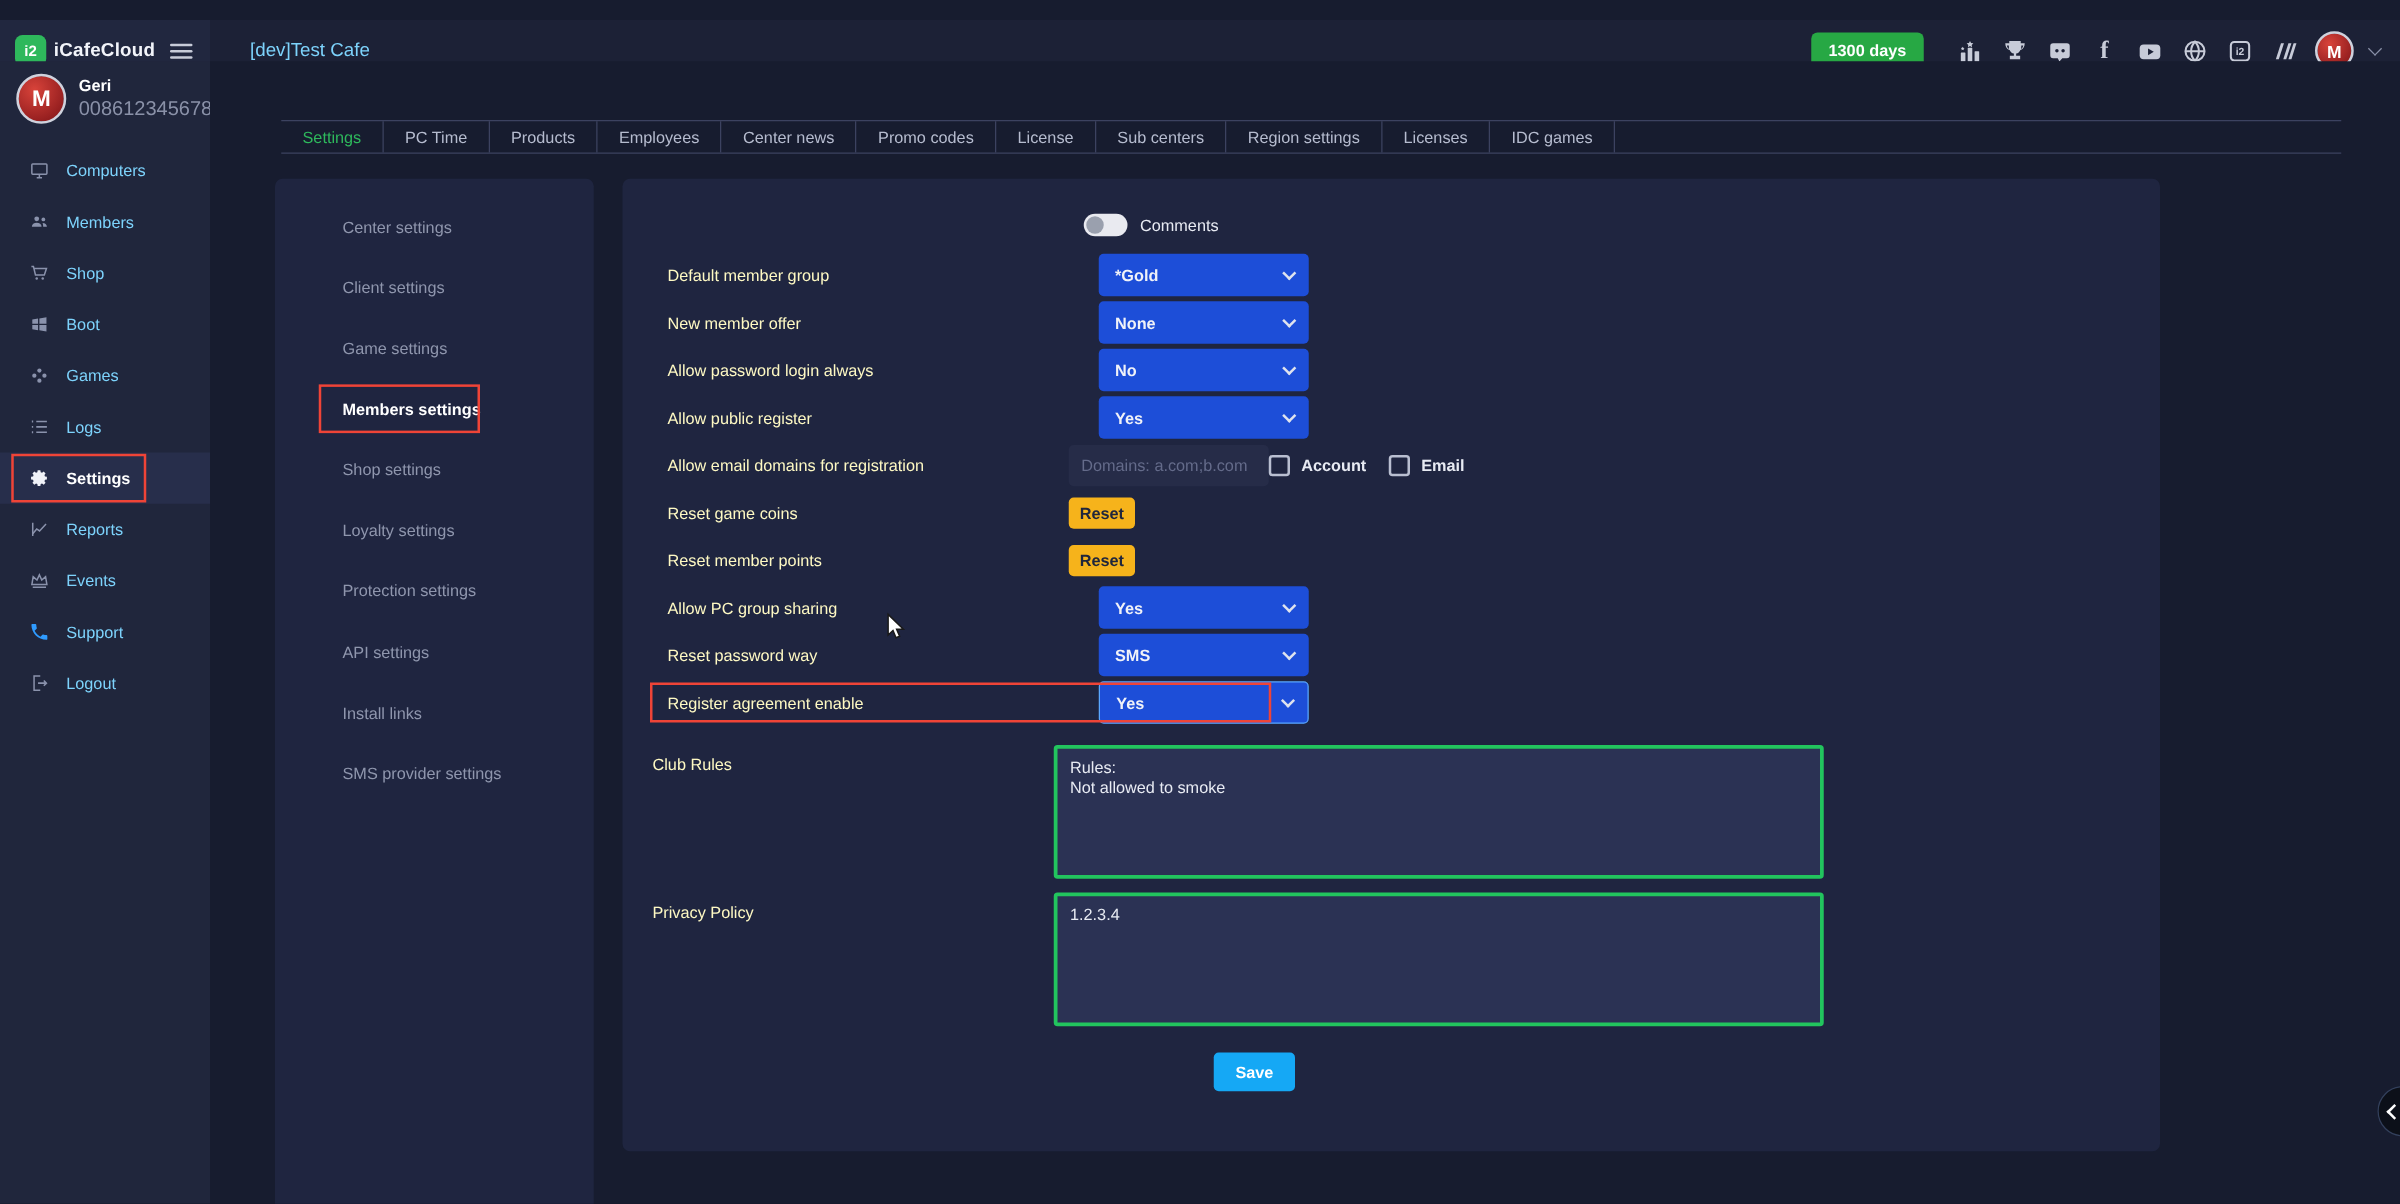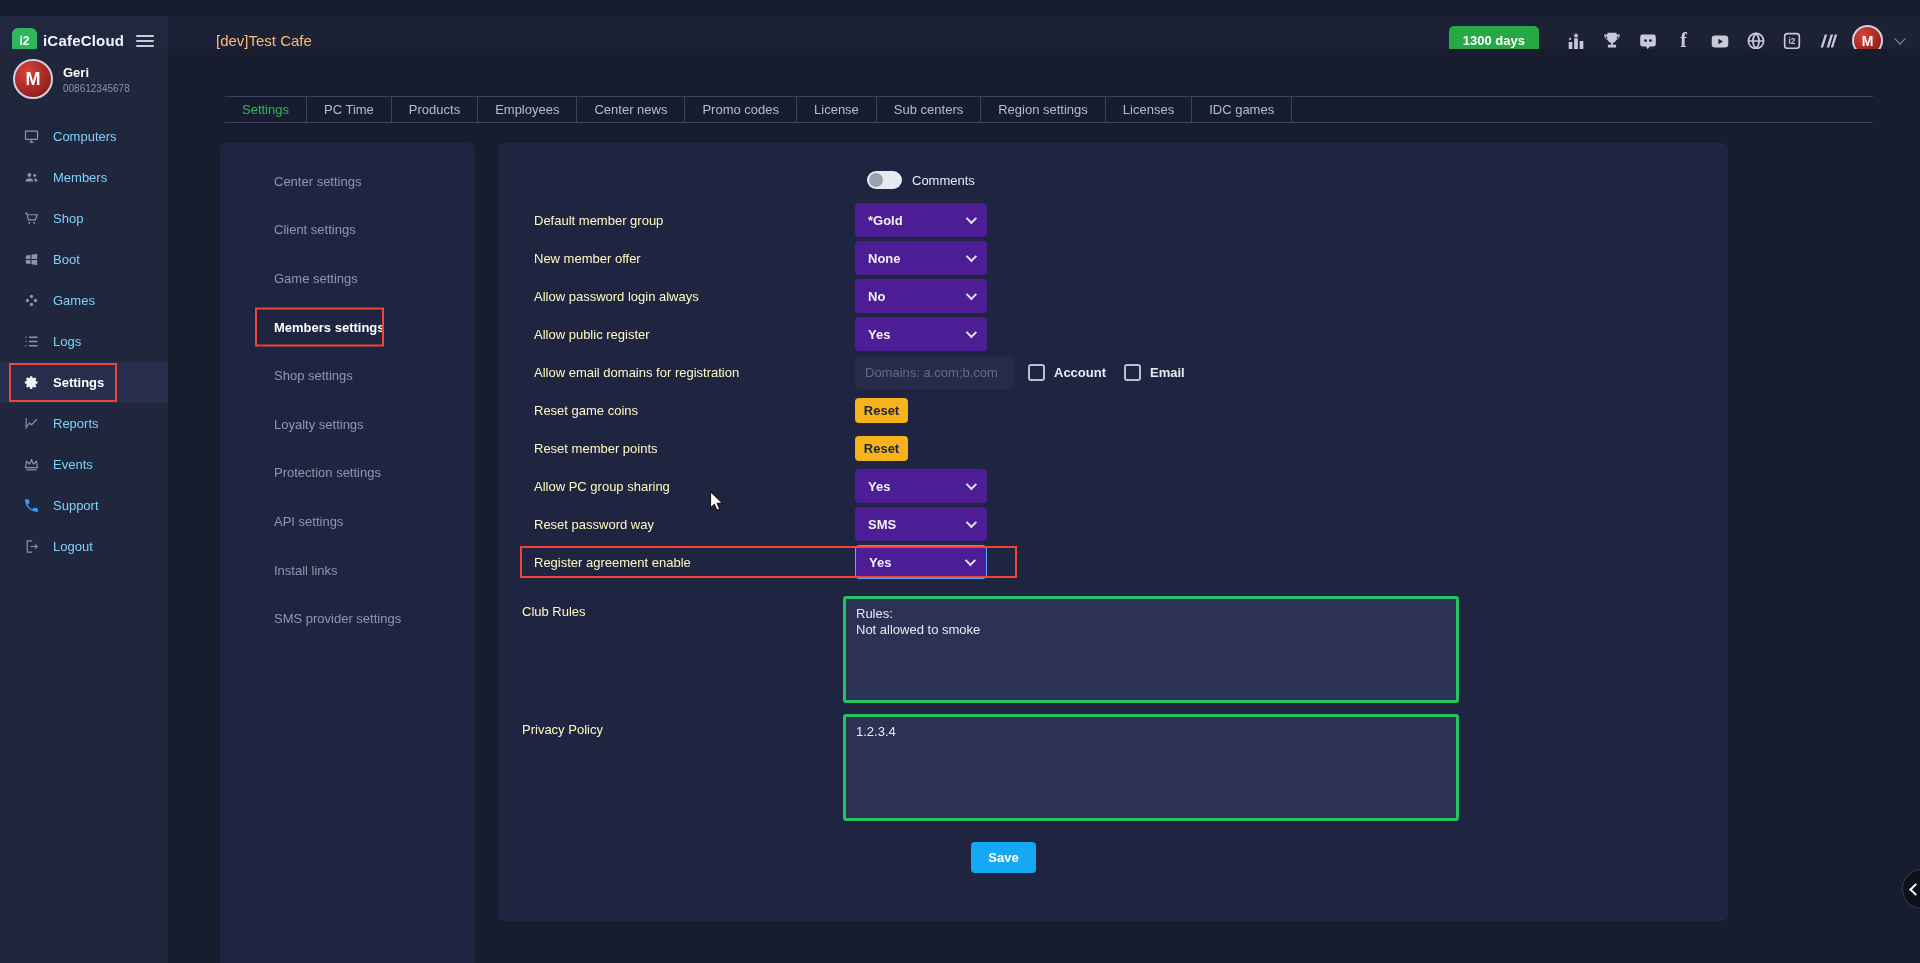--- a/index.html
+++ b/index.html
@@ -10,35 +10,35 @@
     color: #dfe3ee; font-size: 13px;
   }
   
   .topbar { position:absolute; top:16px; left:0; width:100%; height:49px; background:#1c2136; display:flex; align-items:center; }
   .topbar-left { width:168px; height:100%; background:#21273f; display:flex; align-items:center; justify-content:space-between; padding:0 14px 0 12px; flex:none; }
   .brand { display:flex; align-items:center; gap:6px; }
   .logo-mark { width:25px; height:25px; border-radius:6px; background:#2eb85c; color:#fff; font-weight:bold; font-size:12px; display:flex; align-items:center; justify-content:center; }
   .brand-text { color:#f2f4fa; font-weight:bold; font-size:15px; letter-spacing:.2px; }
   .hamburger { width:18px; display:flex; flex-direction:column; gap:3px; cursor:pointer; }
   .hamburger i { display:block; height:2px; background:#c7cbd8; border-radius:1px; }
-  .topbar-title { margin-left:48px; color:#fdba74; font-size:15px; }
+  .topbar-title { margin-left:32px; color:#7dd3fc; font-size:15px; }
   .topbar-right { margin-left:auto; display:flex; align-items:center; gap:13px; padding-right:16px; }
   .days-badge { background:#27a844; color:#fff; font-weight:bold; font-size:13px; padding:7px 14px; border-radius:5px; margin-right:12px; cursor:pointer; }
   .tb-icon { width:23px; height:23px; color:#c7cbd8; display:flex; align-items:center; justify-content:center; cursor:pointer; }
   .tb-icon svg { width:22px; height:22px; }
   .fb-letter { font-size:20px; font-weight:bold; color:#c7cbd8; font-family:"Liberation Serif", serif; }
   .avatar { width:31px; height:31px; border-radius:50%; background:radial-gradient(circle at 35% 30%, #d8433a, #7e1216); border:2px solid #cfd2dd; color:#fff; font-weight:bold; font-size:14px; display:flex; align-items:center; justify-content:center; cursor:pointer; }
   .caret-down { width:8px; height:8px; border-right:1.5px solid #8a90a8; border-bottom:1.5px solid #8a90a8; transform:rotate(45deg); margin-top:-4px; cursor:pointer; }
 
   
   .sidebar { position:absolute; top:49px; left:0; width:168px; bottom:0; background:#20263c; }
   .user { display:flex; align-items:center; gap:10px; padding:10px 12px 8px 13px; }
   .user-avatar { width:40px; height:40px; border-radius:50%; background:radial-gradient(circle at 35% 30%, #d8433a, #7e1216); border:2px solid #cfd2dd; color:#fff; font-weight:bold; font-size:18px; display:flex; align-items:center; justify-content:center; flex:none; }
   .user-name { color:#fff; font-weight:bold; font-size:13px; }
-  .user-id { color:#8a91a8; font-size:10px; margin-top:3px; }
+  .user-id { color:#8a91a8; font-size:16px; margin-top:3px; }
   .nav { margin-top:9px; }
   .nav-item { position:relative; height:41px; display:flex; align-items:center; gap:13px; padding-left:22px; color:#7dd3fc; cursor:pointer; }
   .nav-item .nv-icon { width:18px; height:18px; color:#8a92ac; display:flex; align-items:center; justify-content:center; flex:none; }
   .nav-item .nv-icon svg { width:17px; height:17px; }
   .nav-item.active { background:#272e4b; color:#fff; font-weight:bold; }
   .nav-item.active .nv-icon { color:#f0f2f8; }
   .nv-icon.phone { color:#2f9bff !important; }
   .red-frame { position:absolute; border:2px solid #ef4437; pointer-events:none; }
   .frame-settings { left:9px; top:1px; width:108px; height:39px; }
 
@@ -59,27 +59,27 @@
   .form-row { position:relative; display:flex; align-items:center; height:38px; padding-left:36px; }
   .form-row.top-align { align-items:flex-start; height:auto;padding-left:24px; }
   .form-label { width:321px; color:#fef9c3; flex:none; }
   .top-align .form-label { padding-top:8px; }
 
   .toggle-row { height:42px; display:flex; align-items:center; padding-left:369px; gap:10px; }
   .toggle { width:35px; height:18px; border-radius:9px; background:#e9eaf0; position:relative; cursor:pointer; flex:none; }
   .toggle .knob { position:absolute; left:2px; top:2px; width:14px; height:14px; border-radius:50%; background:#9aa0ae; }
   .toggle-label { color:#e8ebf3; }
 
-  .select { width:132px; height:34px; background:#4c1d95; border-radius:4px; display:flex; align-items:center; justify-content:space-between; padding:0 13px; color:#f0f2f8; font-weight:bold; cursor:pointer; }
+  .select { width:168px; height:34px; background:#1d4ed8; border-radius:4px; display:flex; align-items:center; justify-content:space-between; padding:0 13px; color:#f0f2f8; font-weight:bold; cursor:pointer;margin-left:24px; }
   .select .chev { width:8px; height:8px; border-right:2px solid #dfe3ee; border-bottom:2px solid #dfe3ee; transform:rotate(45deg) translateY(-2px); }
   .select.focused { border:1px solid #5aa7ff; }
 
   .text-input { width:160px; height:33px; background:#262c48; border:none; border-radius:4px; padding:0 10px; color:#dfe3ee; font-size:13px; font-family:"Liberation Sans", sans-serif; outline:none; }
   .text-input::placeholder { color:#646b8a; }
-  .checkbox-group { display:flex; align-items:center; gap:9px; margin-left:13px; }
+  .checkbox-group { display:flex; align-items:center; gap:9px; }
   .checkbox { width:17px; height:17px; border:2px solid #b9bfd1; border-radius:3px; background:transparent; cursor:pointer; flex:none; }
   .checkbox-label { color:#e8ebf3; font-weight:bold; margin-right:9px; }
 
   .reset-btn { width:53px; height:25px; background:#f6b31b; border:none; border-radius:4px; color:#20263c; font-weight:bold; font-size:13px; cursor:pointer; font-family:"Liberation Sans", sans-serif; }
   .frame-register { left:22px; top:50%; transform:translateY(-50%); width:497px; height:32px; }
 
   .textarea { width:616px; height:107px; background:#2b3254; border:3px solid #22c55e; border-radius:3px; color:#e8ebf3; font-size:13px; padding:7px 10px; resize:none; font-family:"Liberation Sans", sans-serif; outline:none; line-height:1.25; }
   .row-club { margin-top:15px; margin-bottom:11px; }
   .save-btn { display:block; margin:21px 0 0 473px; width:65px; height:31px; background:#15a8f5; border:none; border-radius:4px; color:#fff; font-weight:bold; font-size:13px; cursor:pointer; font-family:"Liberation Sans", sans-serif; }
 

